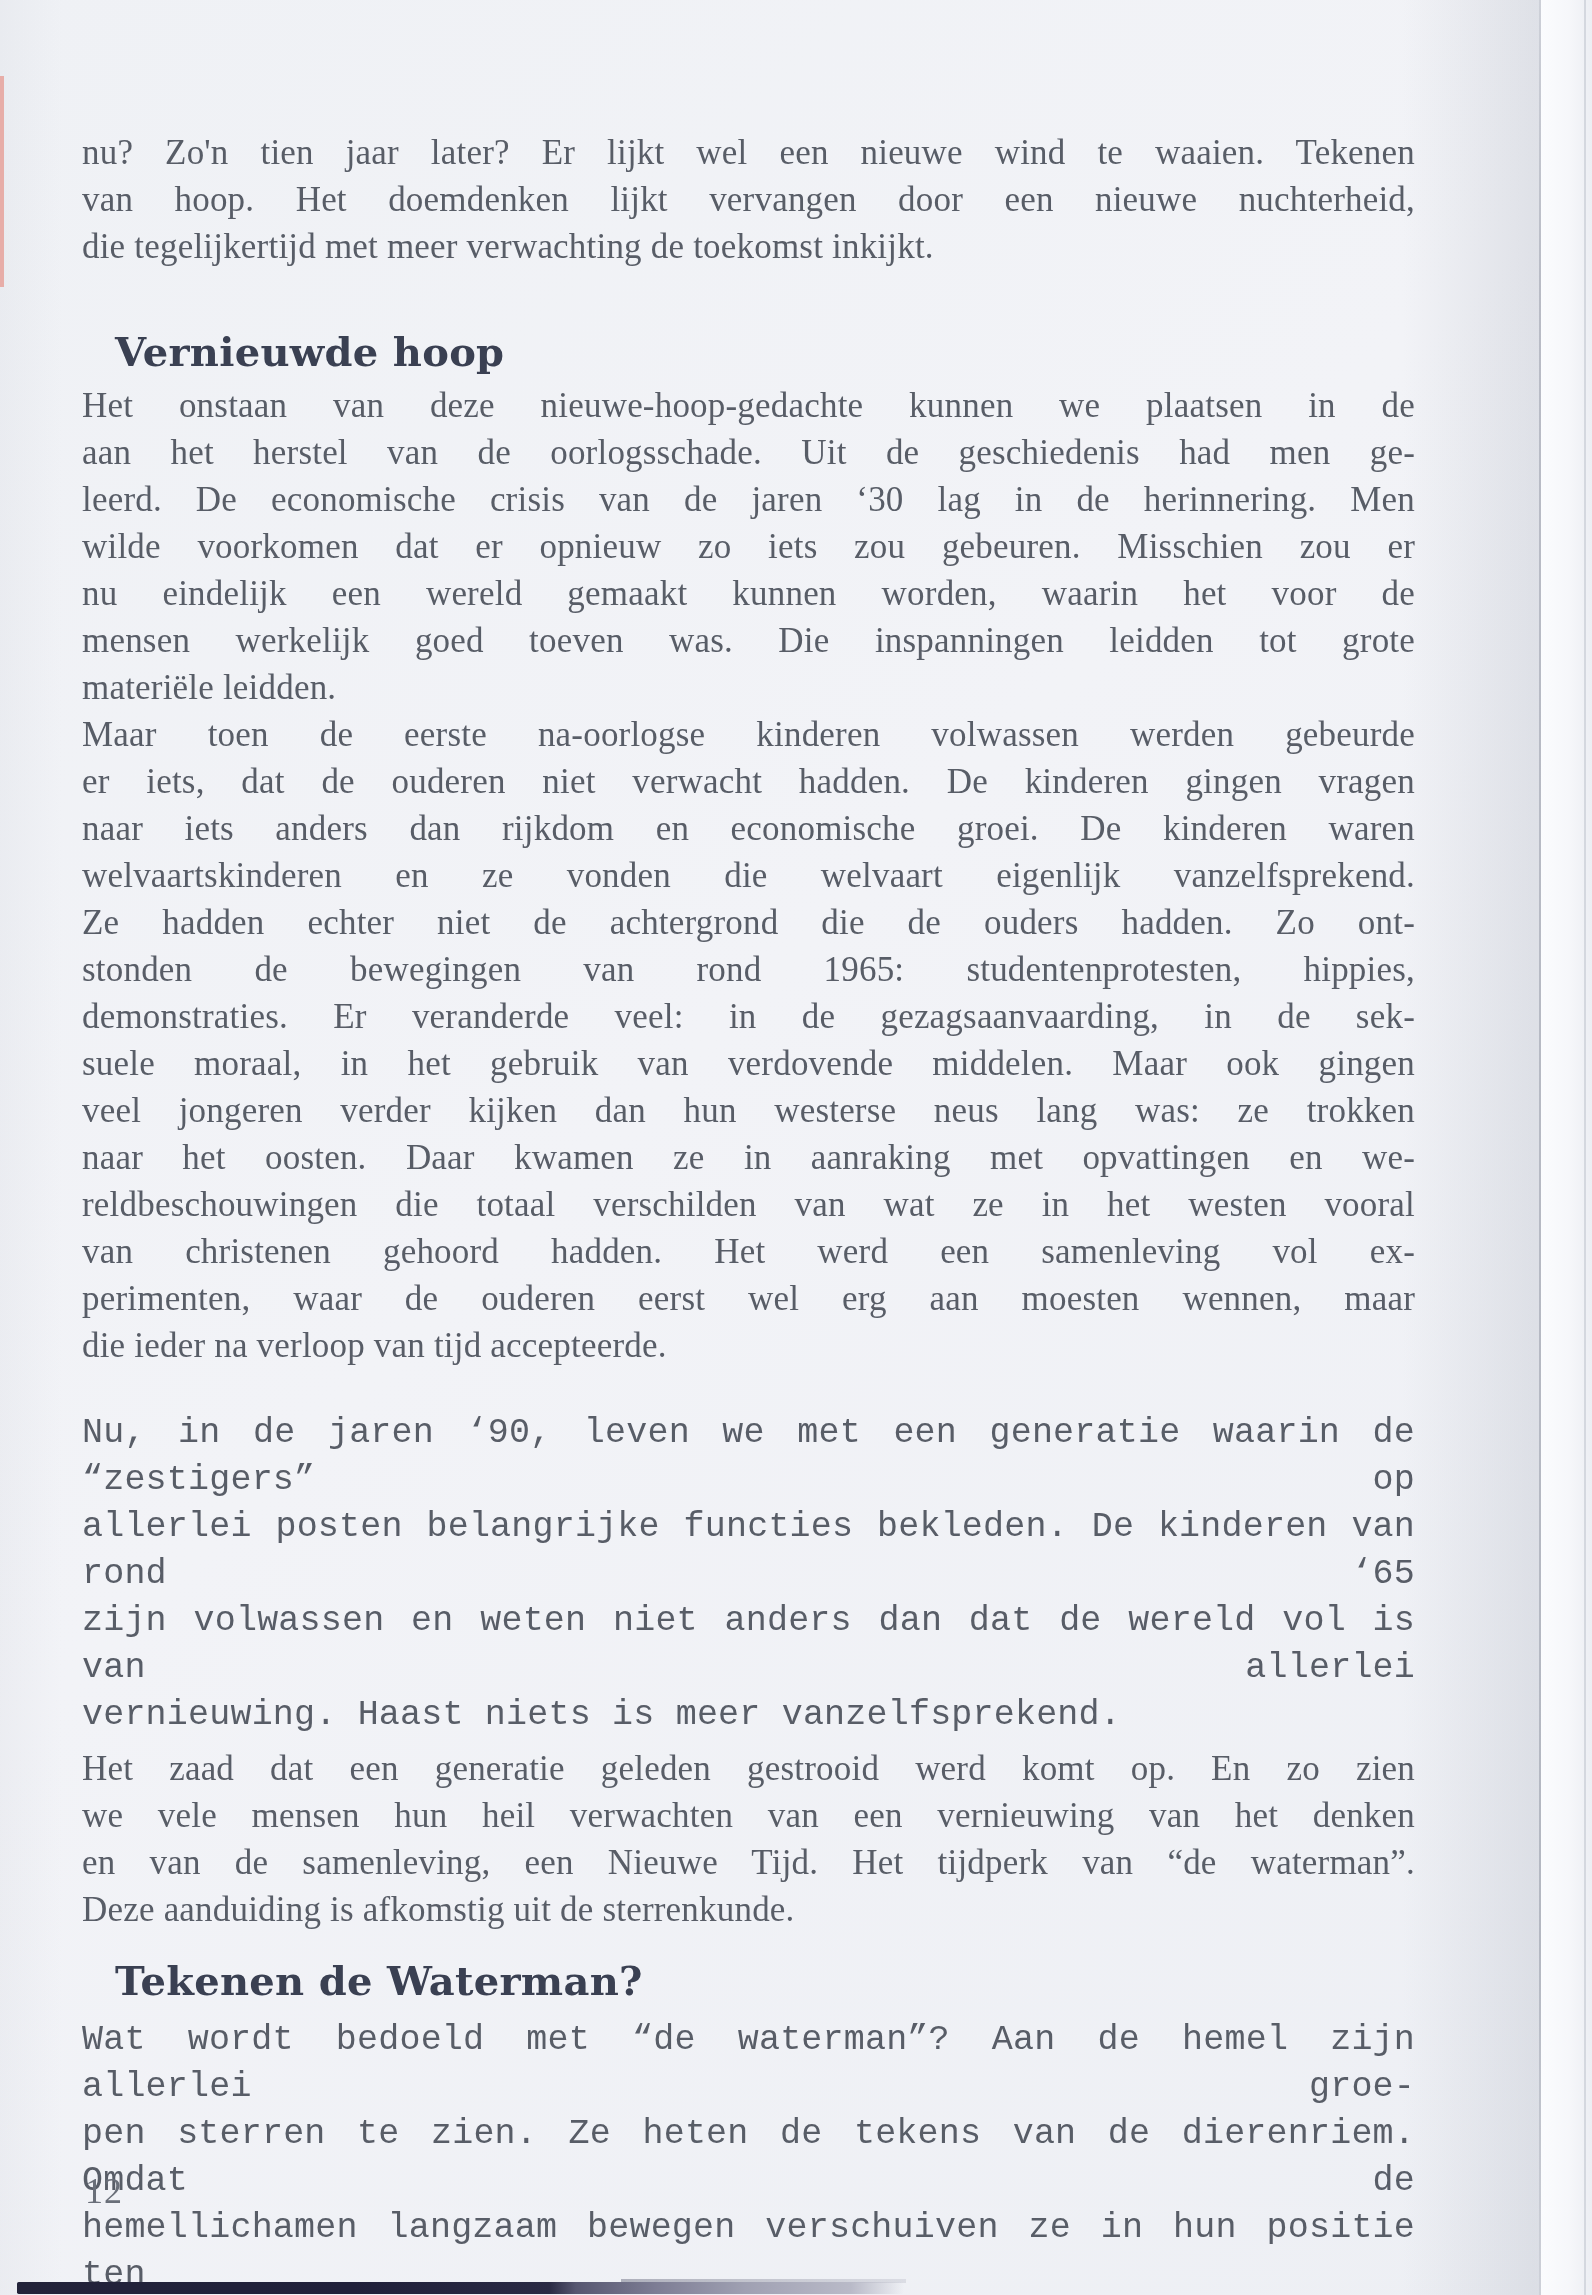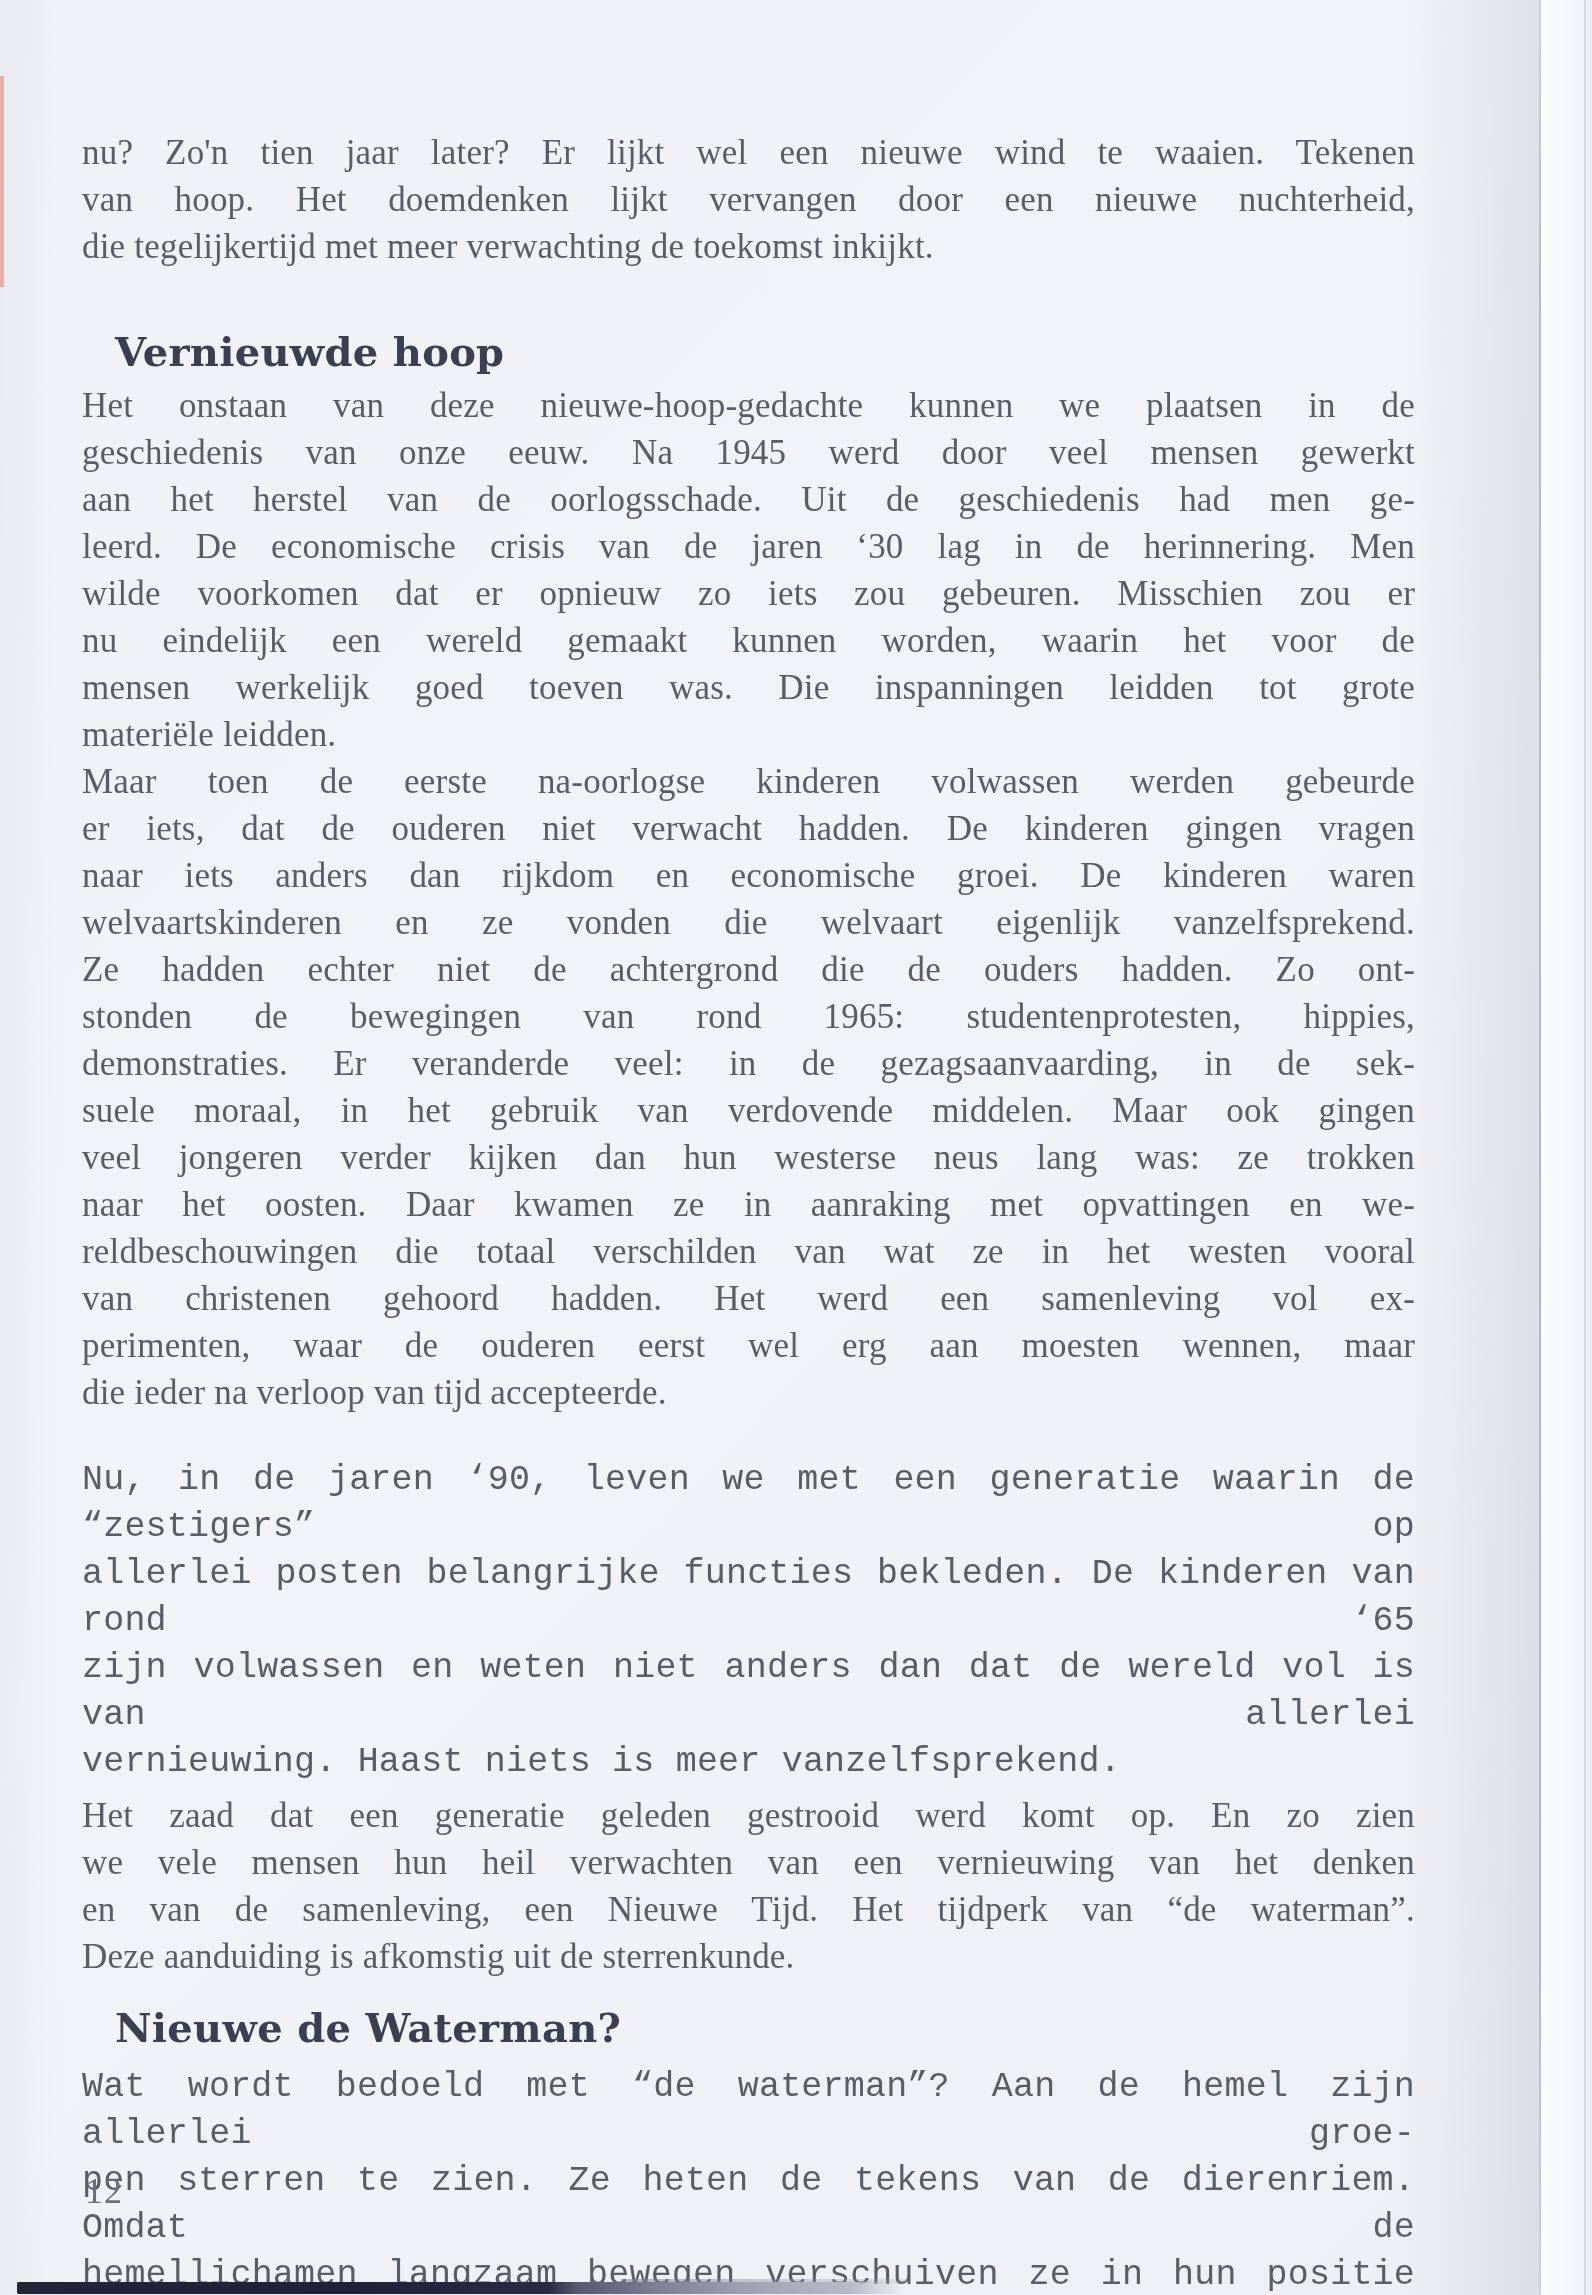--- a/index.html
+++ b/index.html
@@ -81,21 +81,20 @@
     <div class="para p1">
       <div class="jline">nu? Zo'n tien jaar later? Er lijkt wel een nieuwe wind te waaien. Tekenen</div>
       <div class="jline">van hoop. Het doemdenken lijkt vervangen door een nieuwe nuchterheid,</div>
       <div class="jline jlast">die tegelijkertijd met meer verwachting de toekomst inkijkt.</div>
     </div>
 
     <h2 class="heading h1">Vernieuwde hoop</h2>
 
     <div class="para p2">
       <div class="jline">Het onstaan van deze nieuwe-hoop-gedachte kunnen we plaatsen in de</div>
-      <div class="jline">geschiedenis van onze eeuw. Na 1945 werd door veel mensen gewerkt</div>
       <div class="jline">aan het herstel van de oorlogsschade. Uit de geschiedenis had men ge-</div>
       <div class="jline">leerd. De economische crisis van de jaren ‘30 lag in de herinnering. Men</div>
       <div class="jline">wilde voorkomen dat er opnieuw zo iets zou gebeuren. Misschien zou er</div>
       <div class="jline">nu eindelijk een wereld gemaakt kunnen worden, waarin het voor de</div>
       <div class="jline">mensen werkelijk goed toeven was. Die inspanningen leidden tot grote</div>
       <div class="jline jlast">materiële leidden.</div>
     </div>
 
     <div class="para p3">
       <div class="jline">Maar toen de eerste na-oorlogse kinderen volwassen werden gebeurde</div>
@@ -121,21 +120,21 @@
       <div class="jline jlast">vernieuwing. Haast niets is meer vanzelfsprekend.</div>
     </div>
 
     <div class="para p5">
       <div class="jline">Het zaad dat een generatie geleden gestrooid werd komt op. En zo zien</div>
       <div class="jline">we vele mensen hun heil verwachten van een vernieuwing van het denken</div>
       <div class="jline">en van de samenleving, een Nieuwe Tijd. Het tijdperk van “de waterman”.</div>
       <div class="jline jlast">Deze aanduiding is afkomstig uit de sterrenkunde.</div>
     </div>
 
-    <h2 class="heading h2">Nieuwe de Waterman?</h2>
+    <h2 class="heading h2">Tekenen de Waterman?</h2>
 
     <div class="para p6">
       <div class="jline">Wat wordt bedoeld met “de waterman”? Aan de hemel zijn allerlei groe-</div>
       <div class="jline">pen sterren te zien. Ze heten de tekens van de dierenriem. Omdat de</div>
       <div class="jline">hemellichamen langzaam bewegen verschuiven ze in hun positie ten</div>
       <div class="jline jlast">opzichte van elkaar, althans, zo nemen wij het waar. Zon, maan en pla-</div>
     </div>
 
   </div>
 

